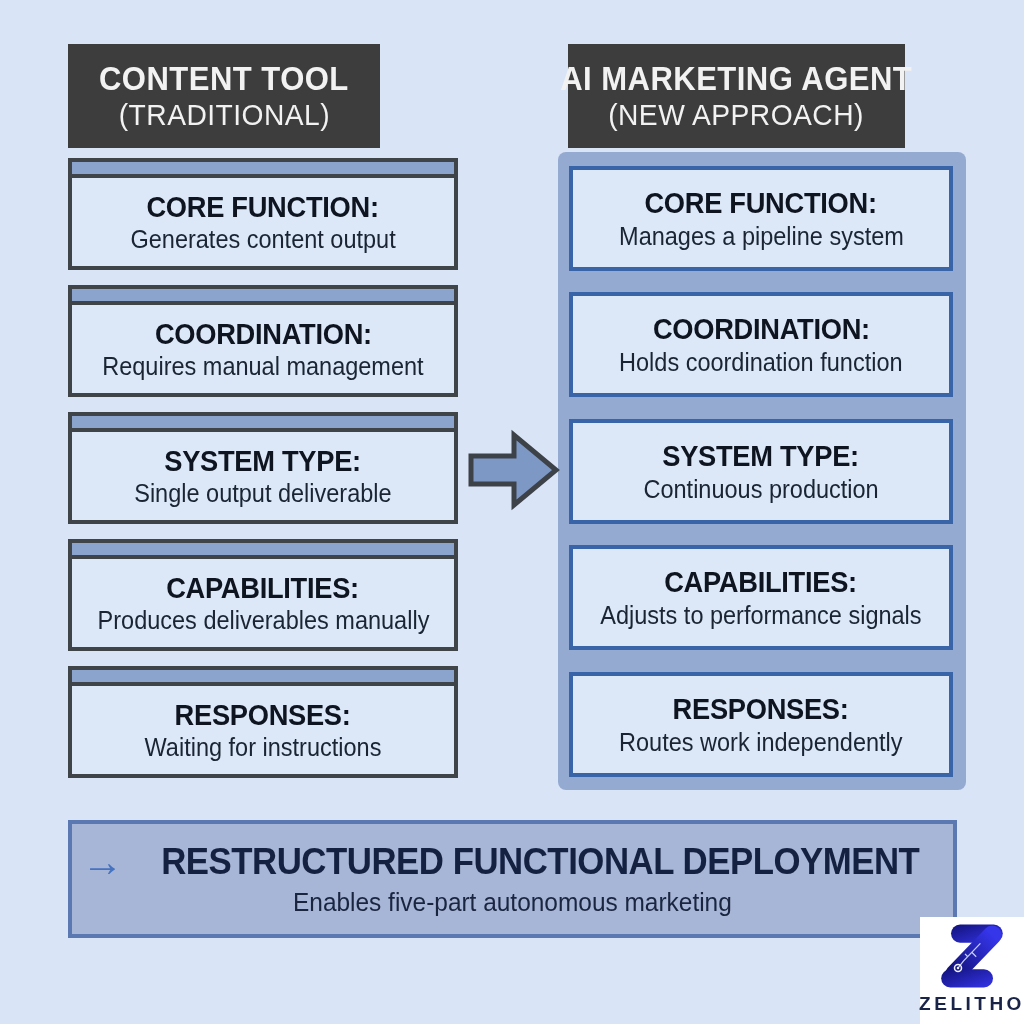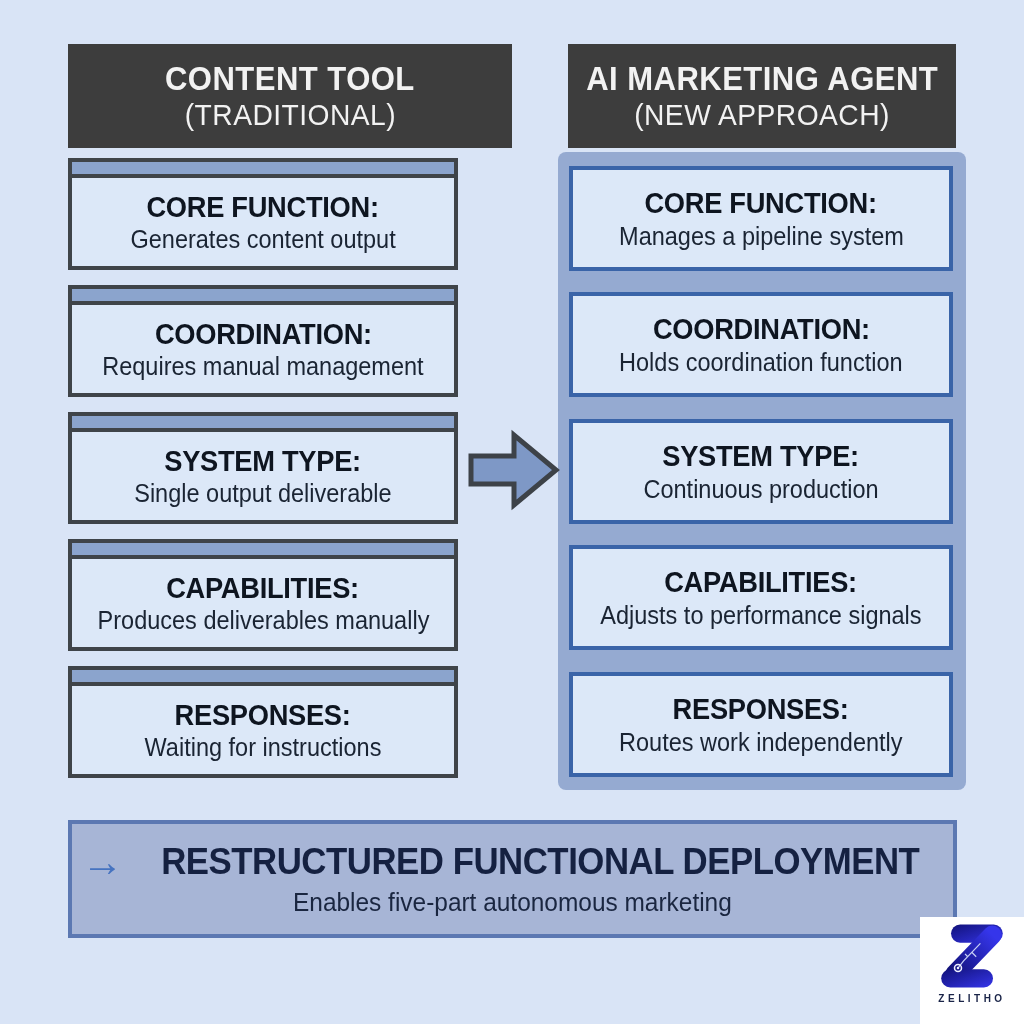--- a/index.html
+++ b/index.html
@@ -15,22 +15,22 @@
 
   
   .col-header{
     position:absolute;top:44px;height:104px;
     background:#3d3d3d;color:#f2f2f2;
     display:flex;flex-direction:column;align-items:center;justify-content:center;
     text-align:center;line-height:1.14;
   }
   .col-header .h1{font-size:33px;font-weight:700;letter-spacing:0.5px;}
   .col-header .h2{font-size:30px;font-weight:400;letter-spacing:0.5px;}
-  .left-h{left:68px;width:444px;}
-  .right-h{left:568px;width:388px;}
+  .left-h{left:68px;width:312px;}
+  .right-h{left:568px;width:337px;}
 
   
   .right-panel{
     position:absolute;left:558px;top:152px;width:408px;height:638px;
     background:#95aad1;border-radius:8px;
   }
 
   
   .lbox{
     position:absolute;left:68px;width:390px;height:112px;
@@ -67,21 +67,21 @@
   .banner-title{font-size:37px;font-weight:700;color:#152141;letter-spacing:-0.5px;}
   .banner-sub{font-size:26px;font-weight:400;color:#1a2640;margin-top:4px;}
 
   
   .logo-box{
     position:absolute;left:920px;top:917px;width:104px;height:107px;
     background:#ffffff;
     display:flex;flex-direction:column;align-items:center;justify-content:flex-start;
     padding-top:4px;box-sizing:border-box;
   }
-  .logo-text{font-size:10px;font-weight:700;letter-spacing:3.5px;color:#1a2448;margin-top:2px;}
+  .logo-text{font-size:19px;font-weight:700;letter-spacing:3.5px;color:#1a2448;margin-top:2px;}
 </style>
 </head>
 <body>
 
 <div class="stage">
 
   <div class="col-header left-h">
     <span class="h1 cond">CONTENT TOOL</span>
     <span class="h2 cond">(TRADITIONAL)</span>
   </div>

